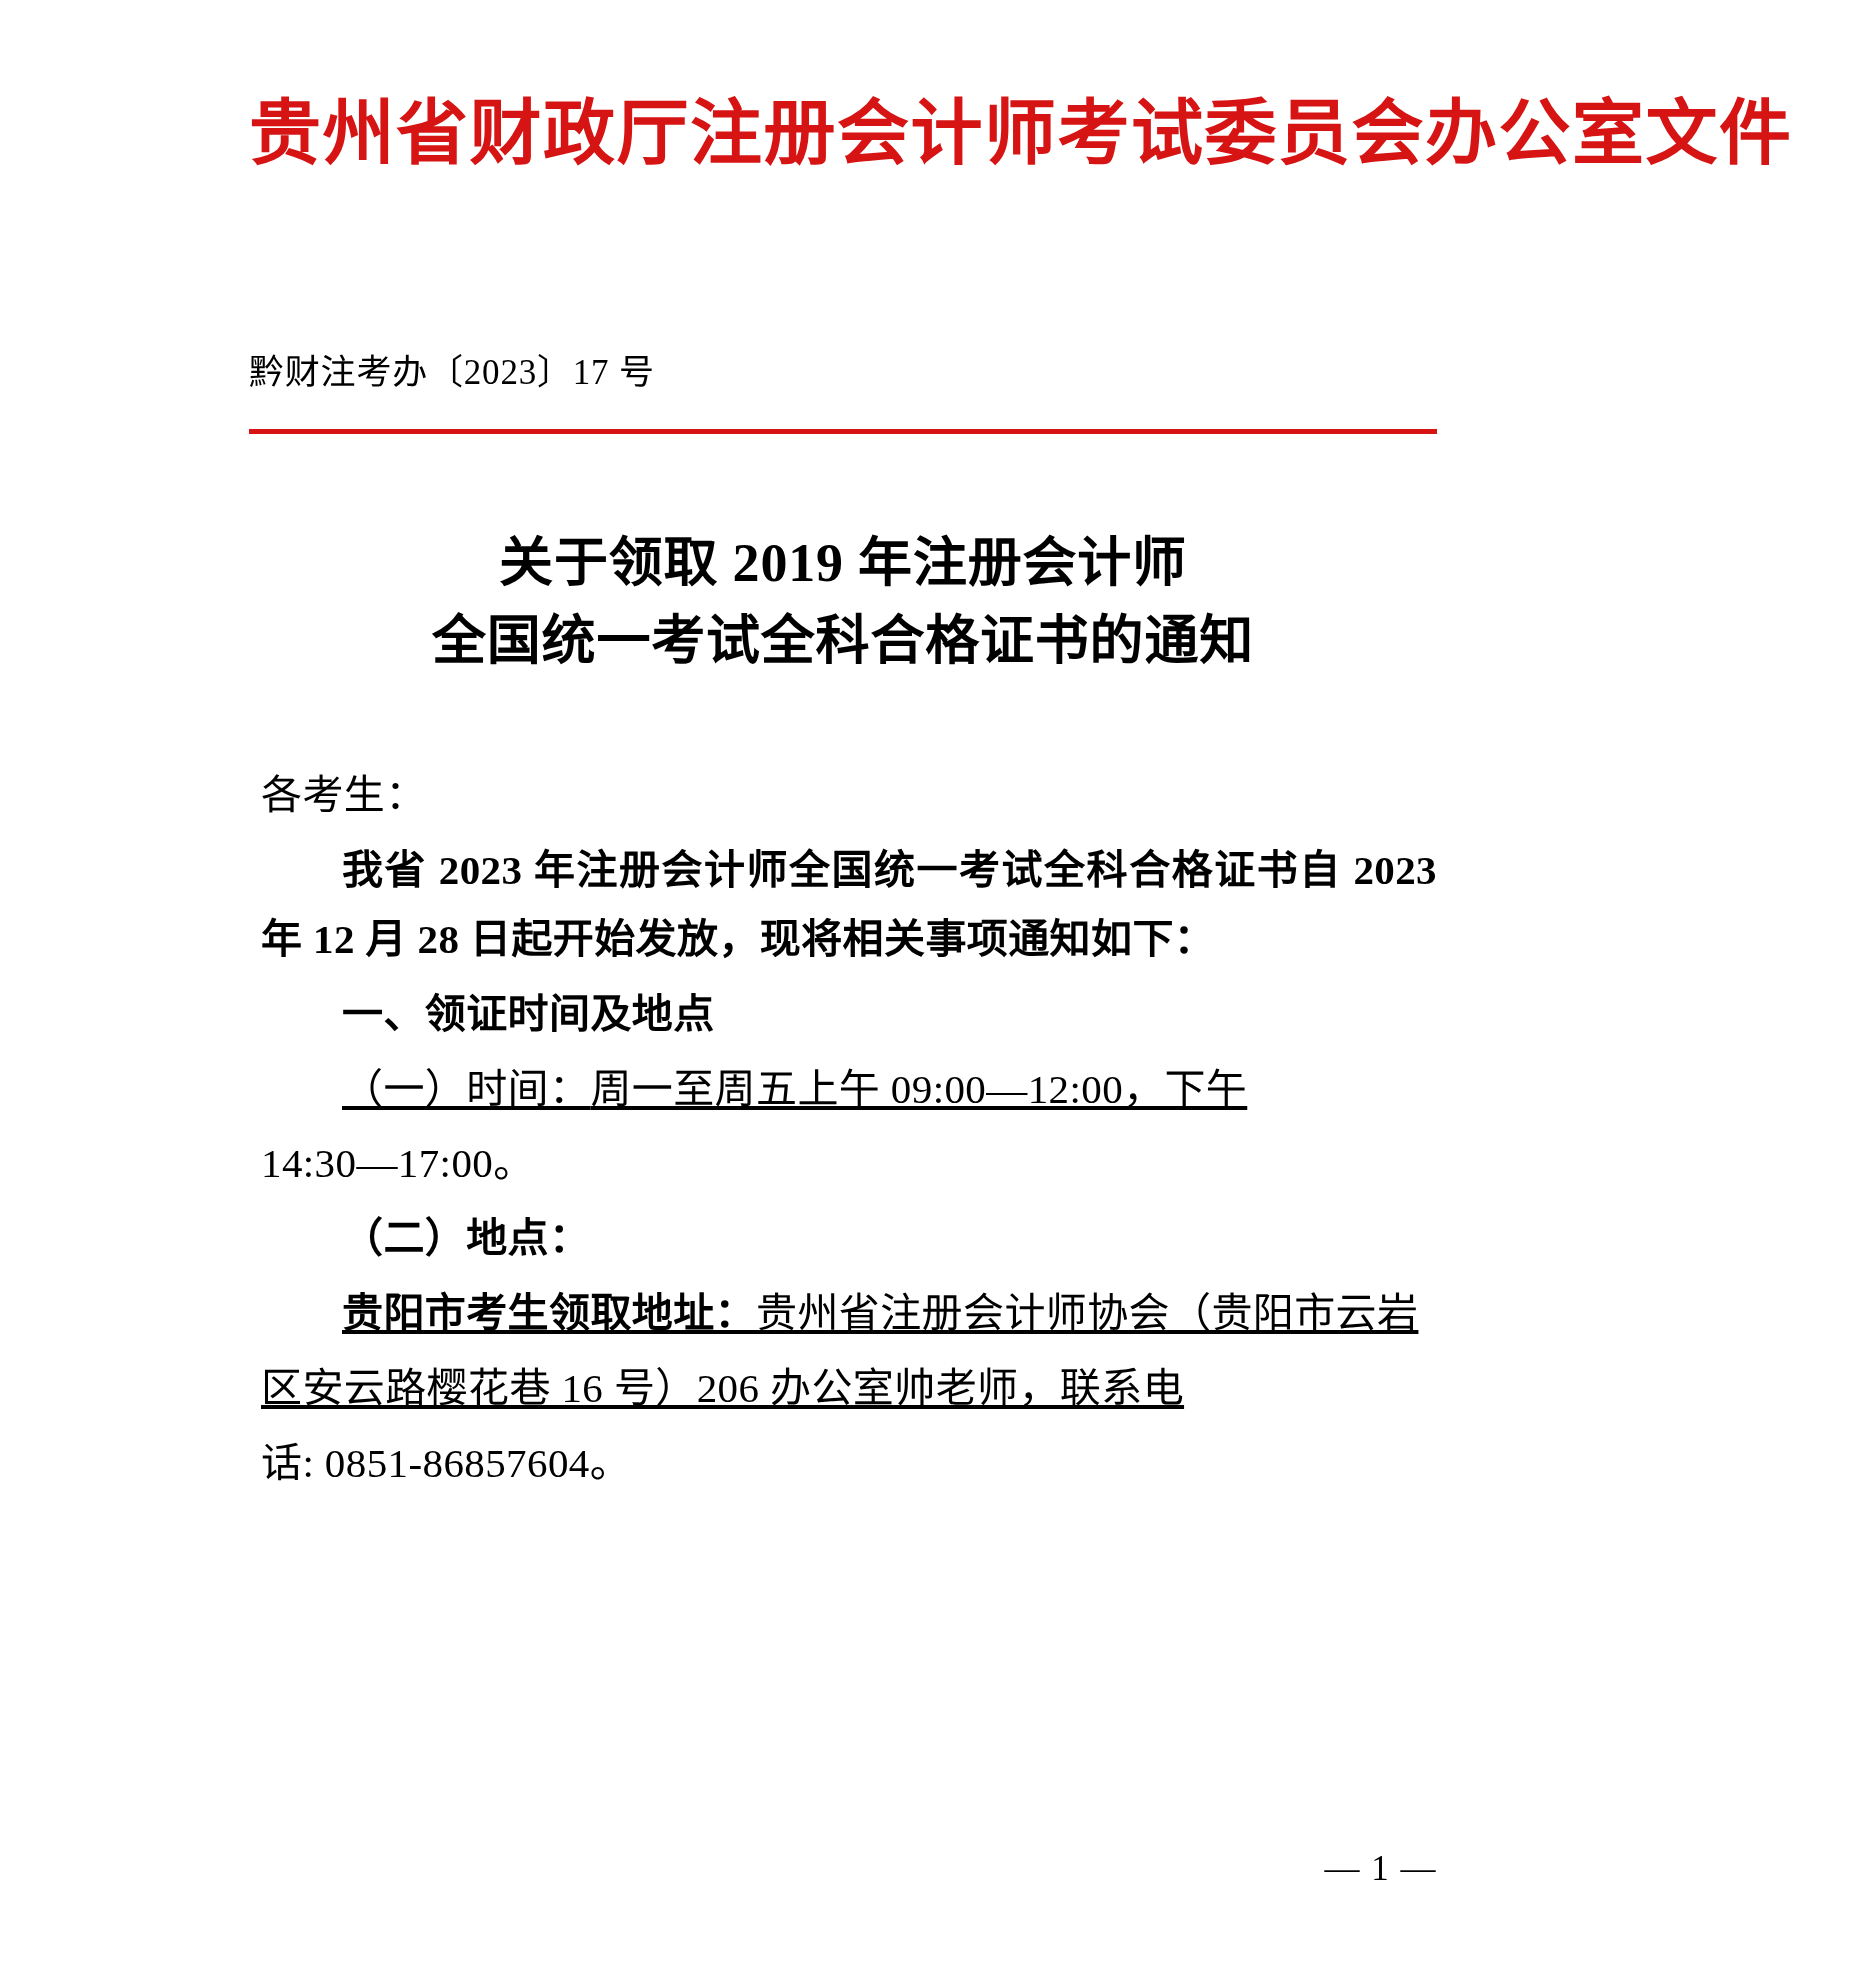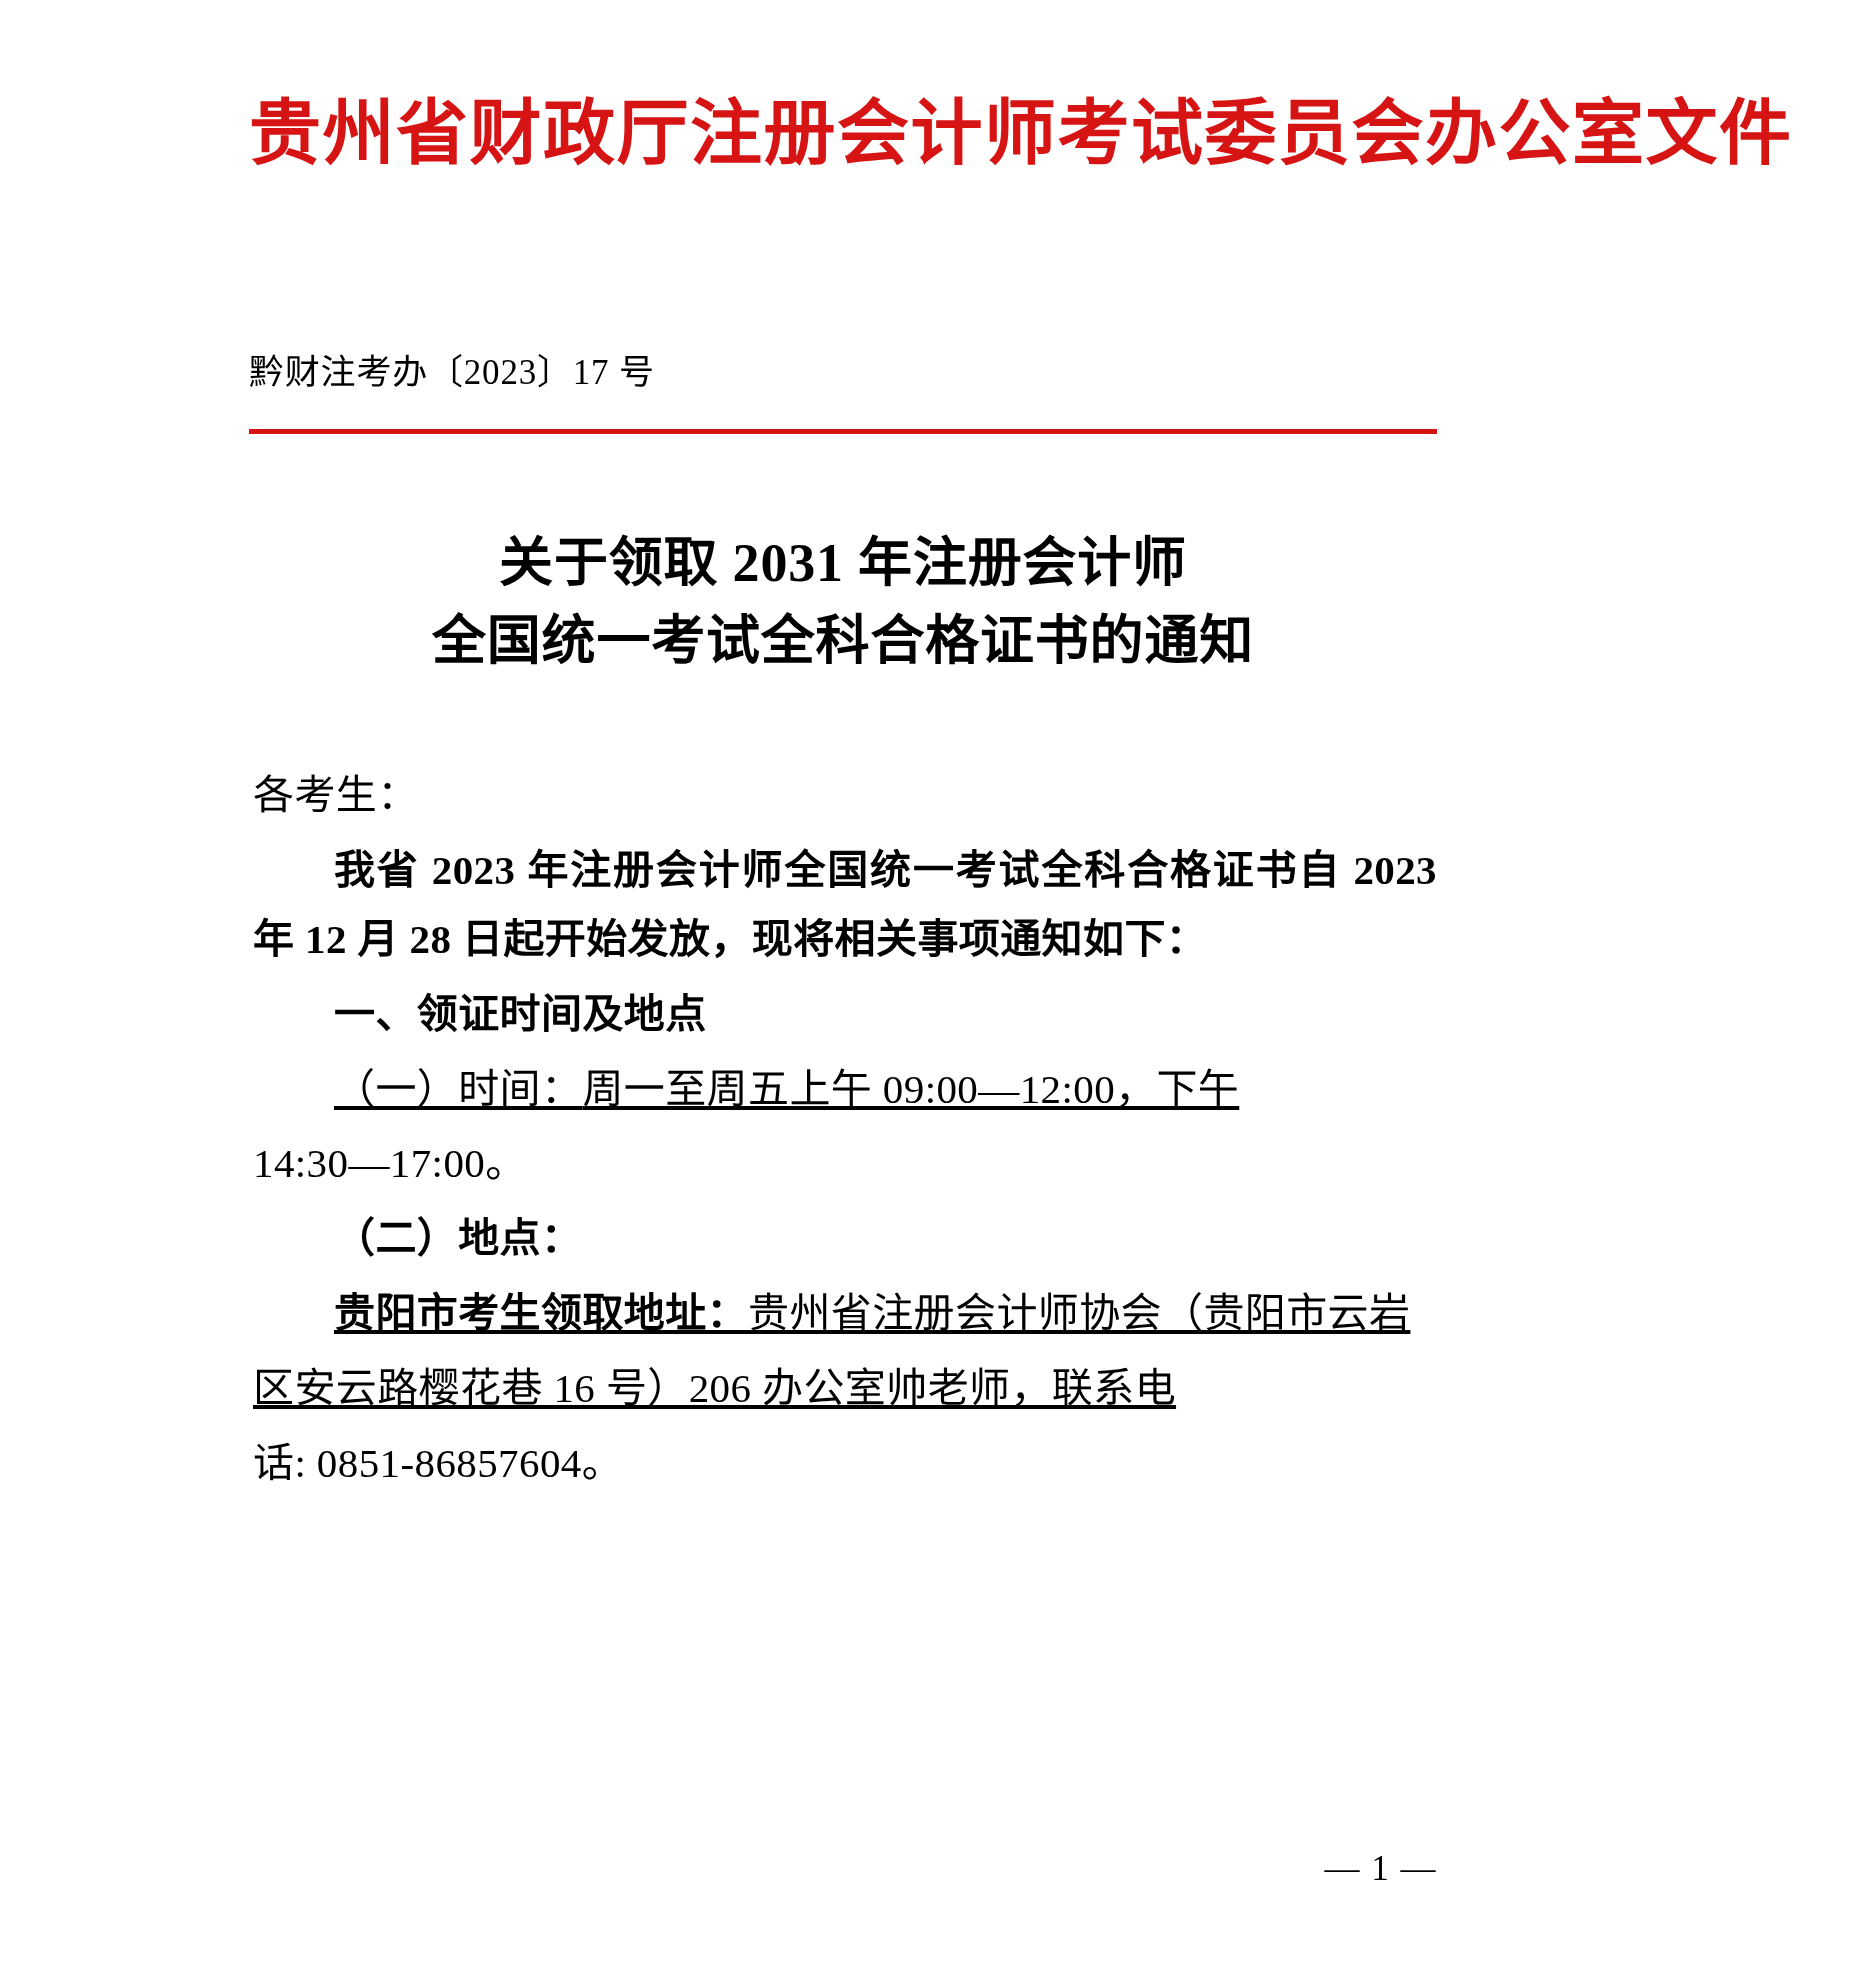--- a/index.html
+++ b/index.html
@@ -64,21 +64,21 @@
   }
 
   
   .body-text {
     margin-top: 81px;
     font-size: 41px;
     line-height: 1.68;
     letter-spacing: 0.4px;
   }
   .body-text p {
-    margin: 0 0 6px 4px;
+    margin: 0 0 6px 12px;
     text-align: justify;
     text-align-last: left;
   }
   .indent {
     text-indent: 81px;
   }
   .indent-justify {
     text-indent: 81px;
     text-align: justify;
     text-align-last: left;
@@ -111,21 +111,21 @@
 
 <div class="page">
 
   <div class="masthead">贵州省财政厅注册会计师考试委员会办公室文件</div>
 
   <div class="doc-number">黔财注考办〔2023〕17 号</div>
 
   <div class="red-rule"></div>
 
   <div class="doc-title">
-    <span class="line">关于领取 2031 年注册会计师</span>
+    <span class="line">关于领取 2019 年注册会计师</span>
     <span class="line">全国统一考试全科合格证书的通知</span>
   </div>
 
   <div class="body-text">
 
     <p>各考生：</p>
 
     <p class="indent-justify">我省 2023 年注册会计师全国统一考试全科合格证书自 2023 年 12 月 28 日起开始发放，现将相关事项通知如下：</p>
 
     <p class="section-head">一、领证时间及地点</p>

